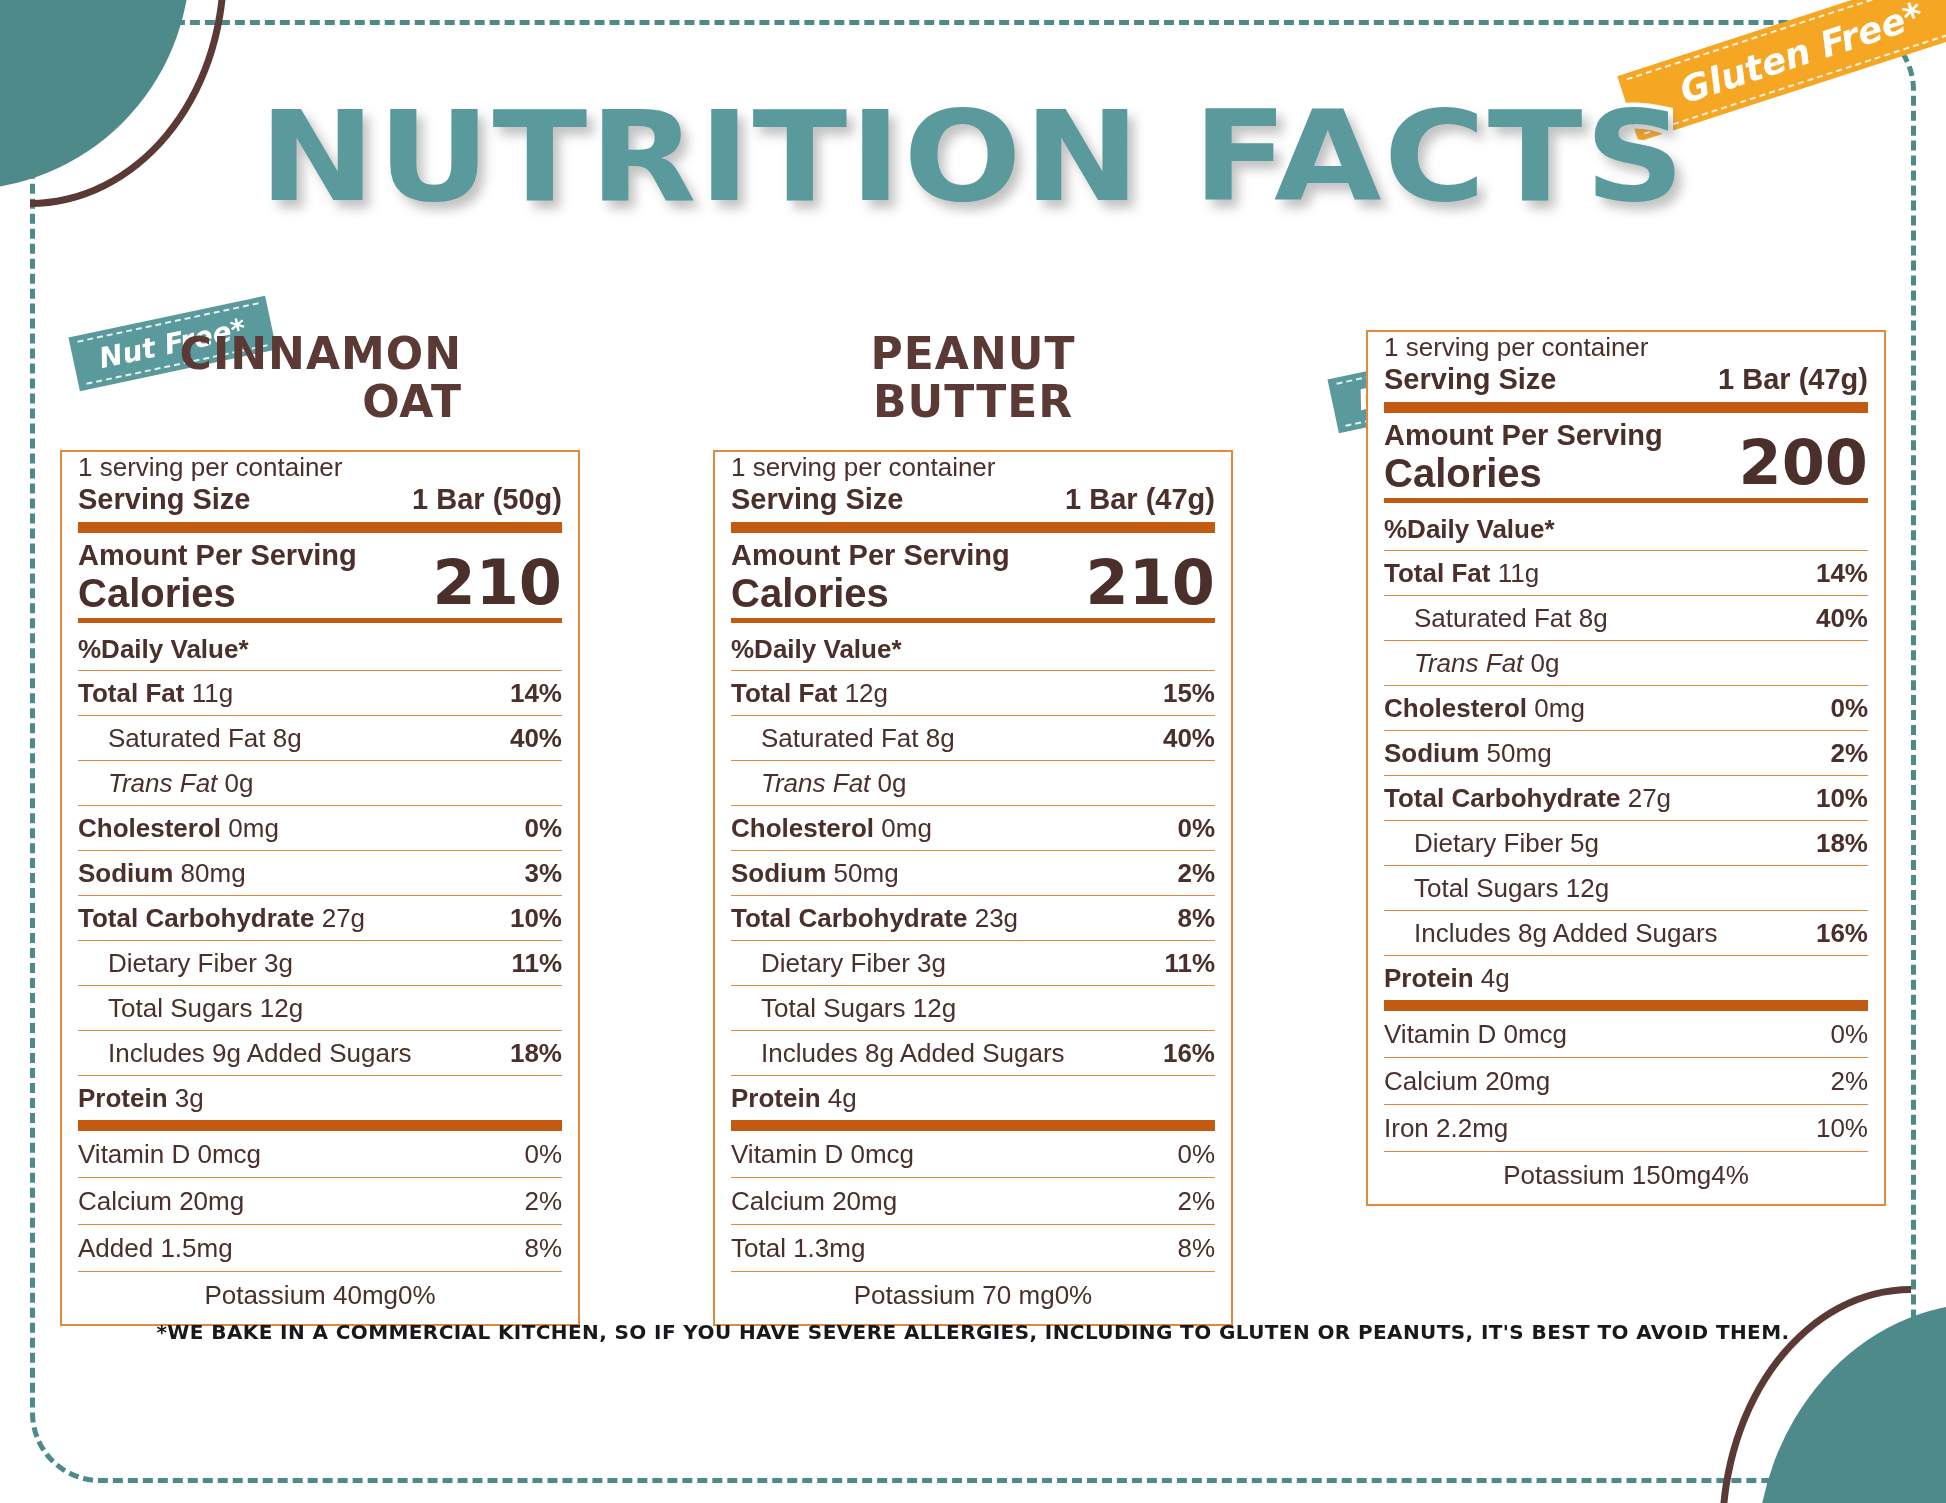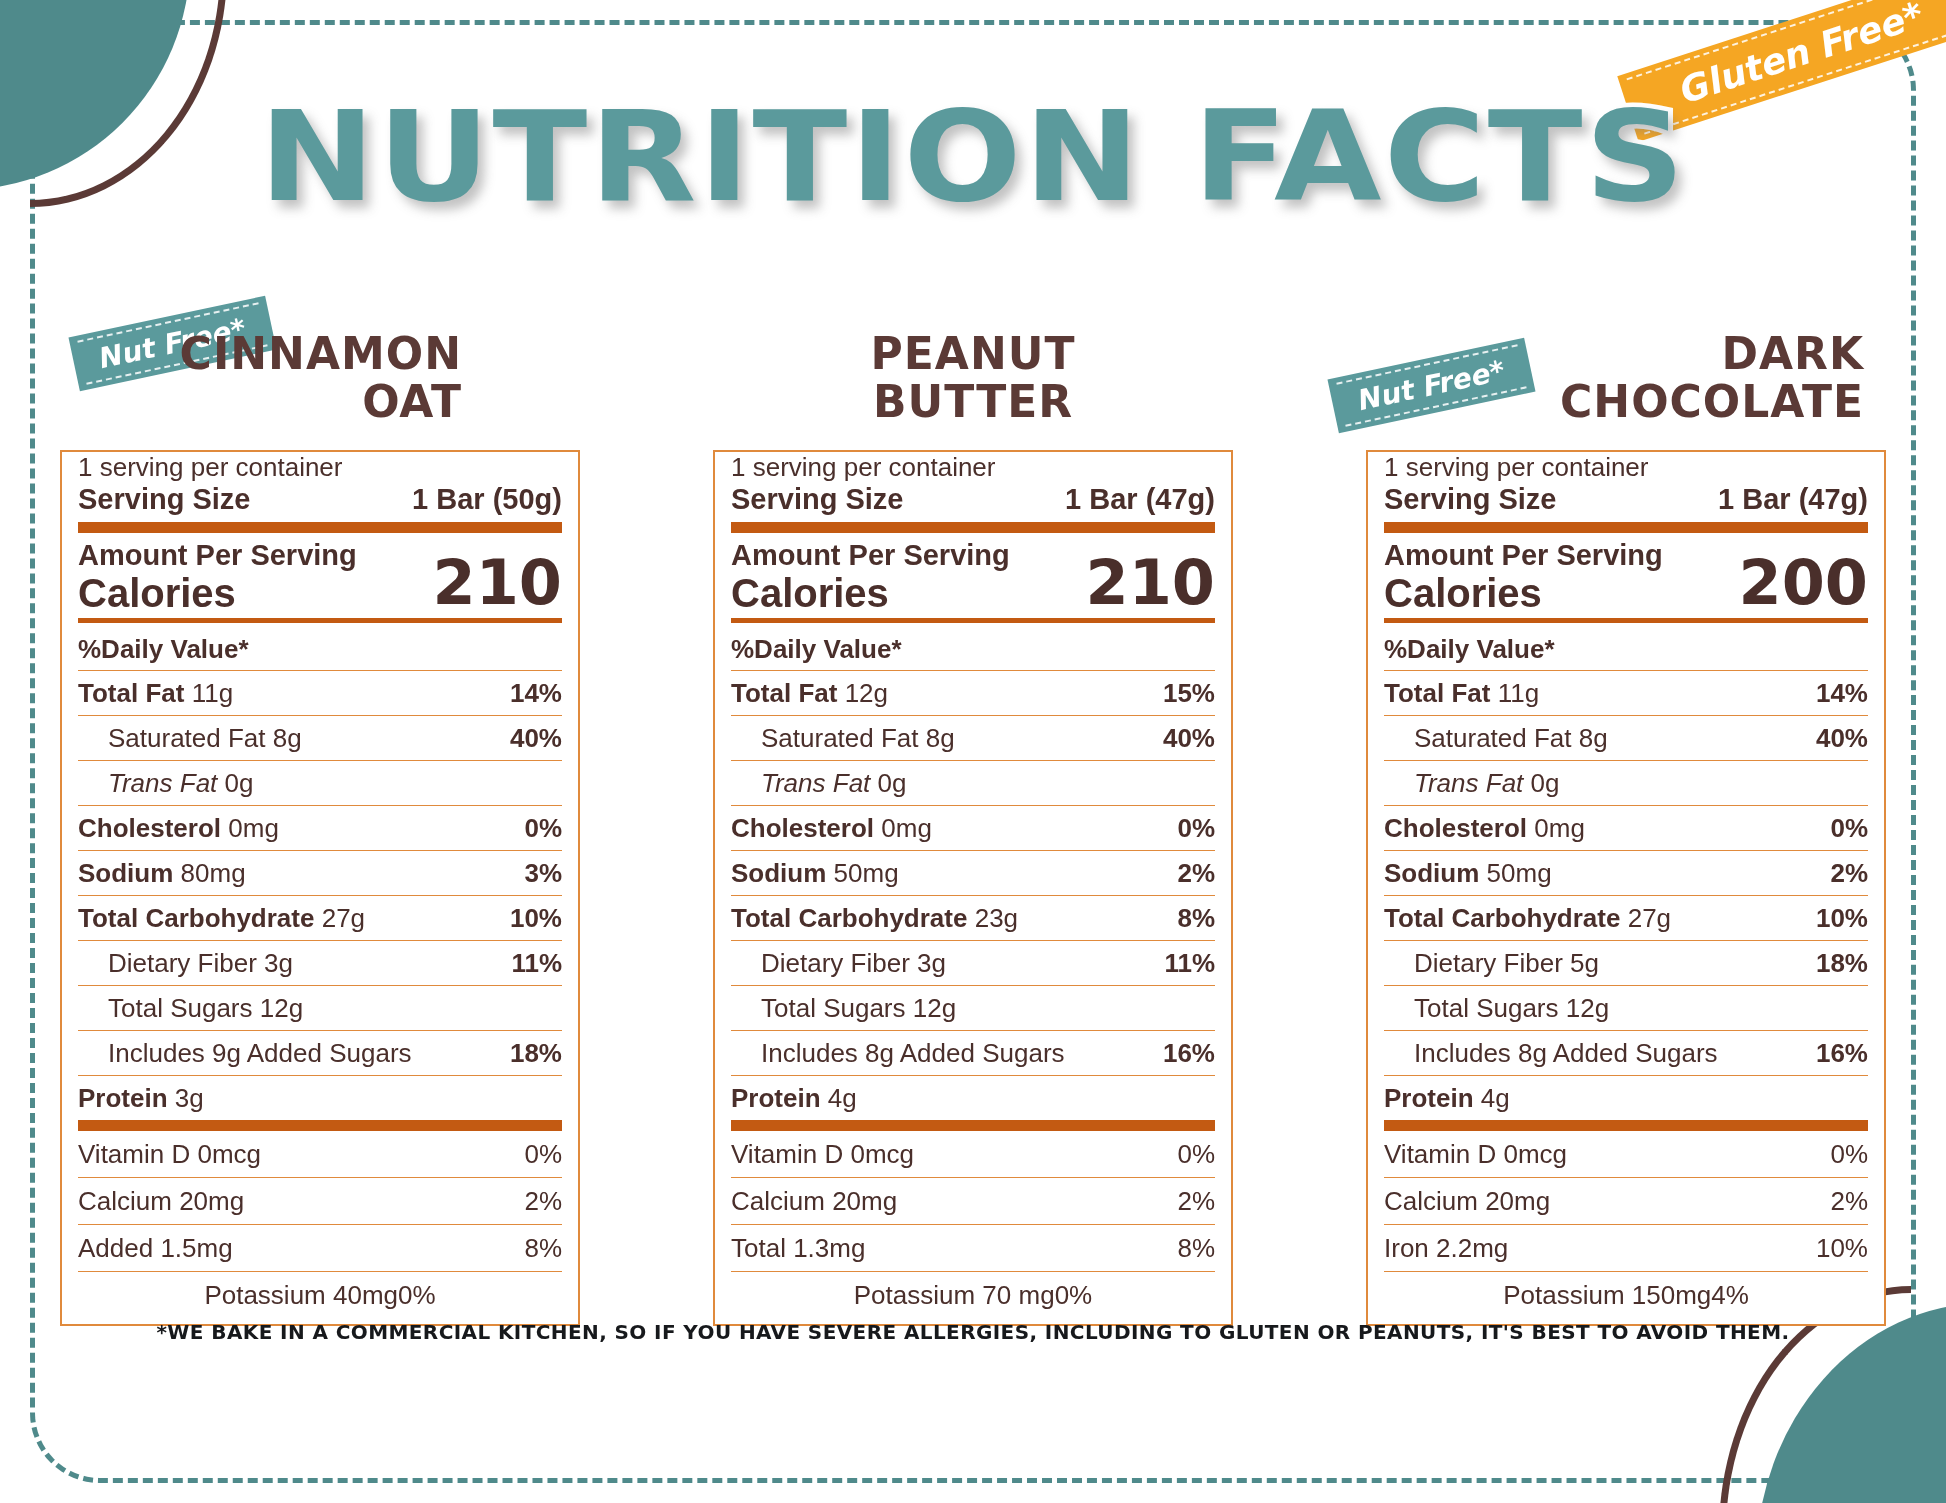--- a/index.html
+++ b/index.html
@@ -431,24 +431,20 @@
           <span>8%</span>
         </div>
         <div class="vit-row">
           <span>Potassium 70 mg</span>
           <span>0%</span>
         </div>
       </div>
     </div>
 
     <div class="column col-3">
-      <div class="flavor-name">
-        <div>DARK</div>
-        <div>CHOCOLATE</div>
-      </div>
       <div class="panel">
         <div class="serving-top">1 serving per container</div>
         <div class="serving-size">
           <span>Serving Size</span>
           <span>1 Bar (47g)</span>
         </div>
         <div class="calorie-block">
           <div class="calorie-left">
             <div class="amount-per">Amount Per Serving</div>
             <div class="cal-label">Calories</div>

